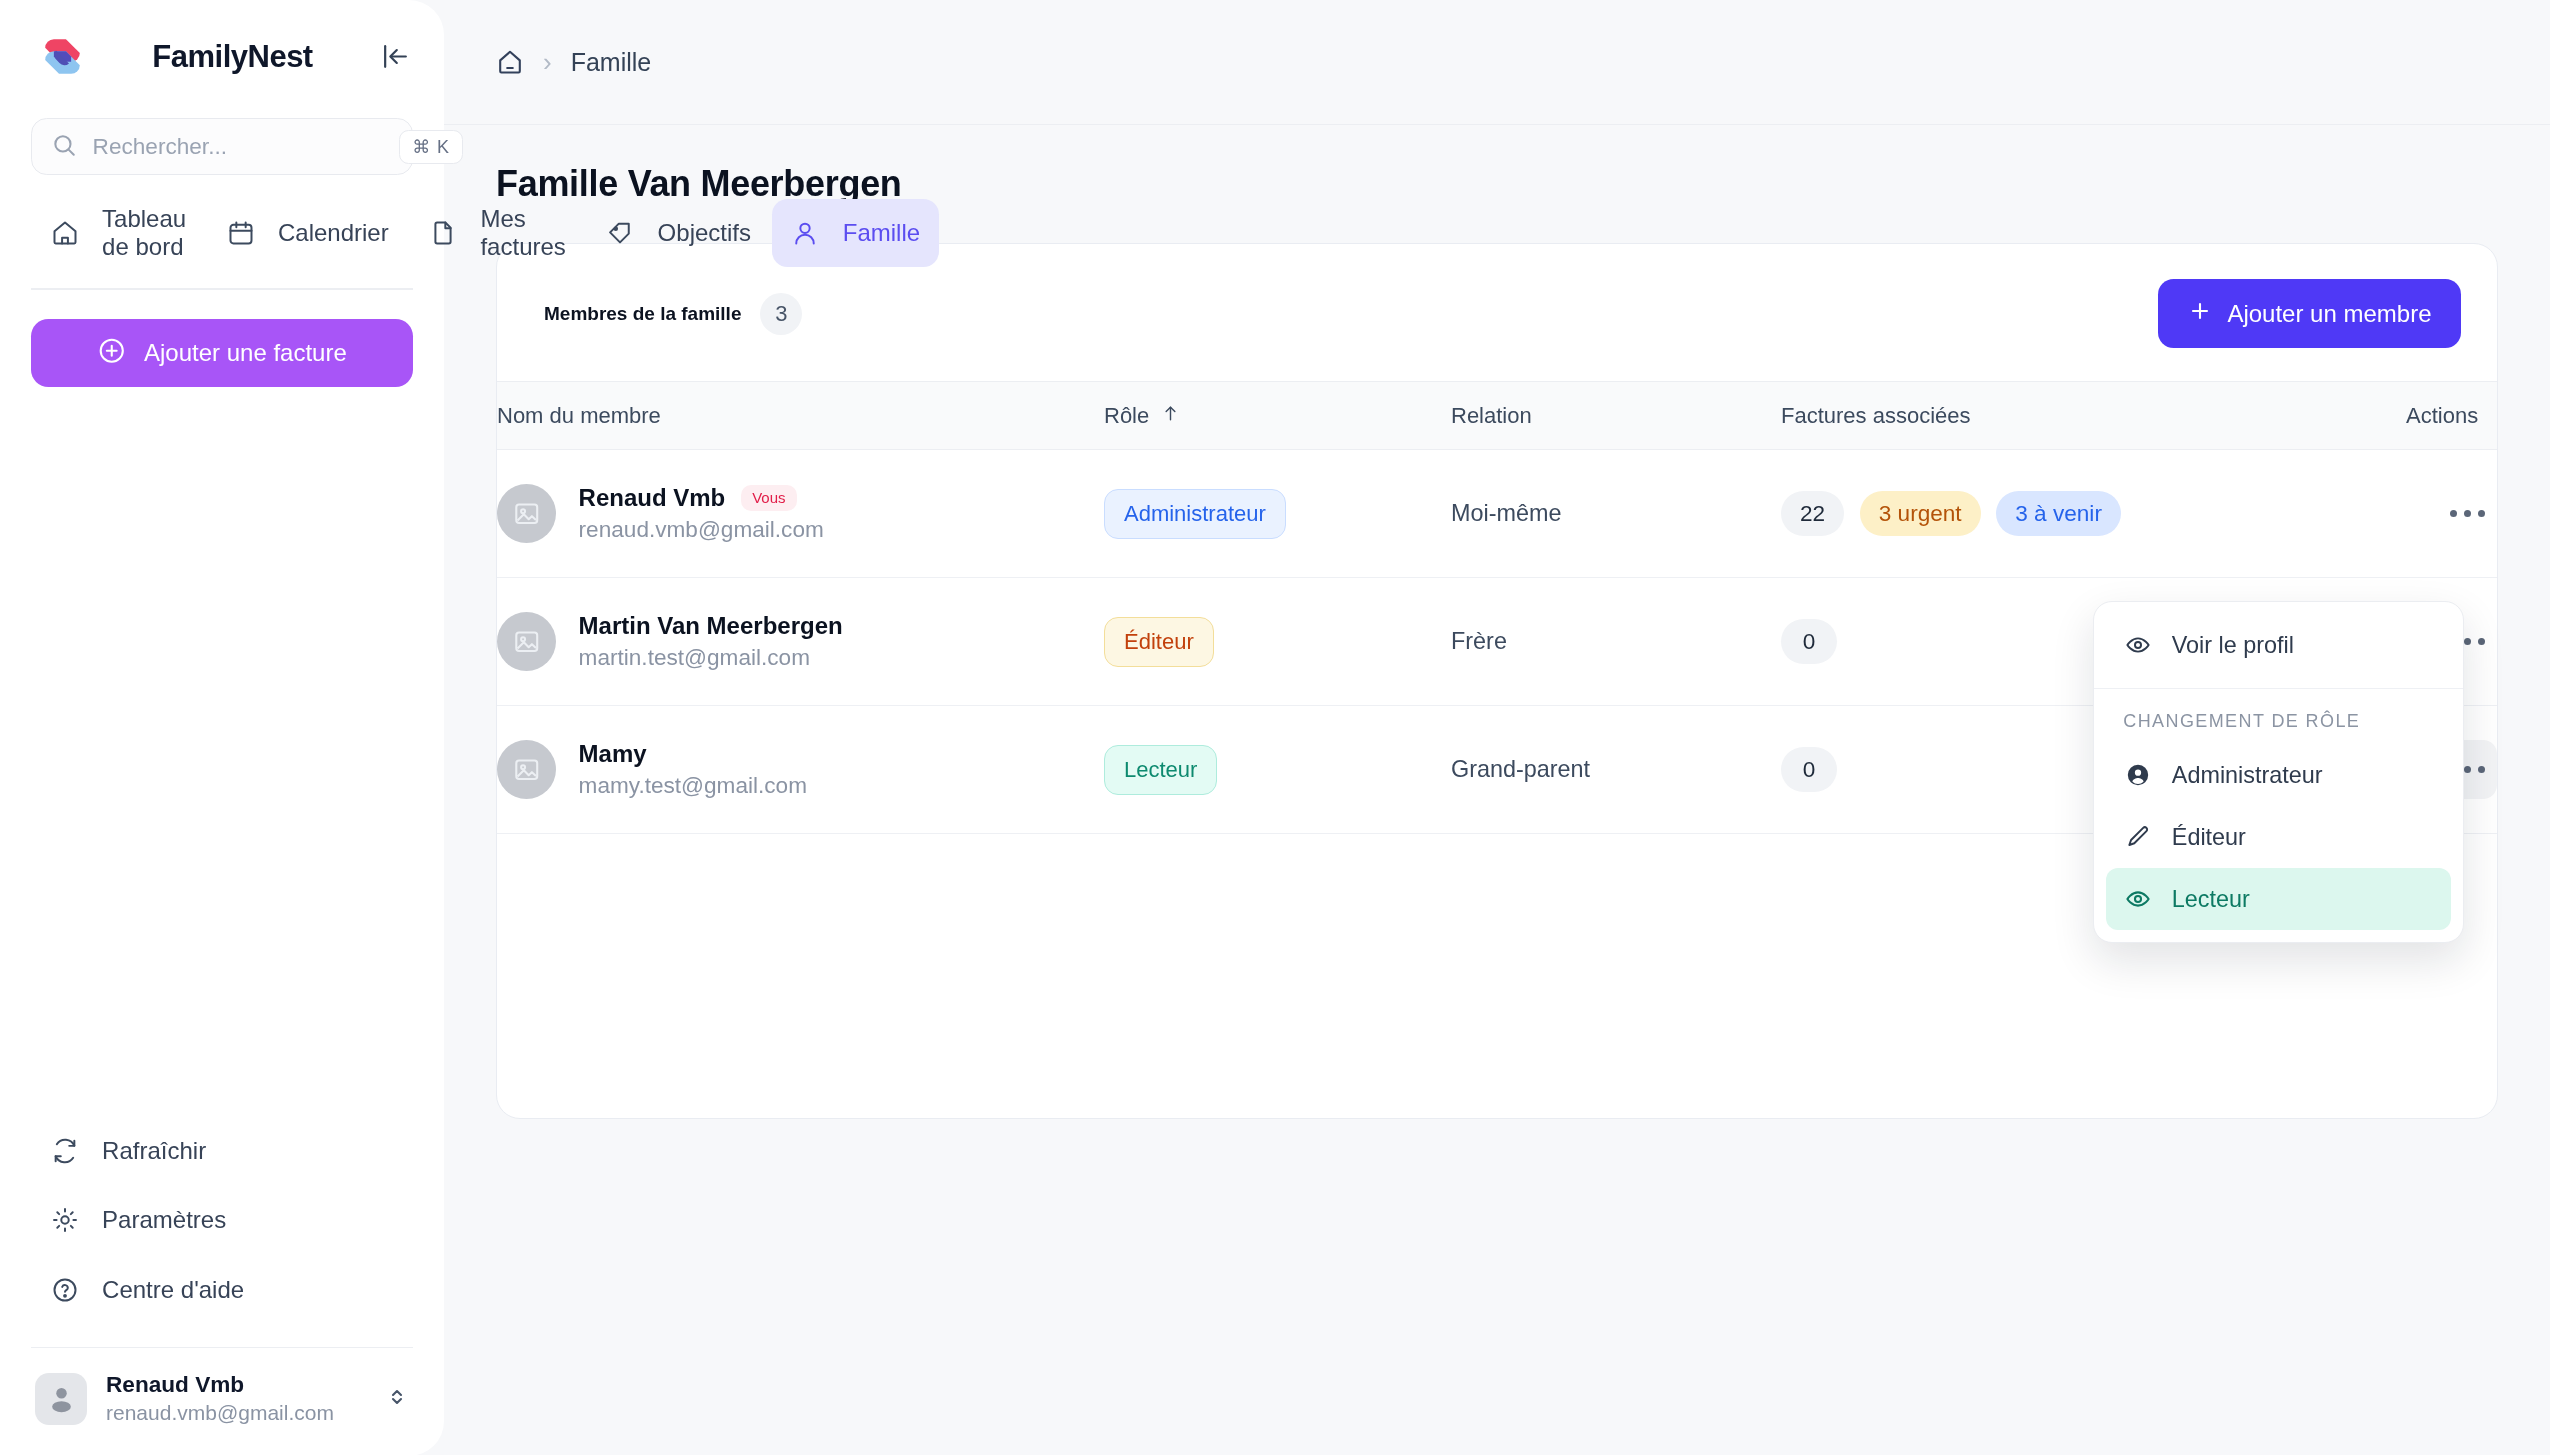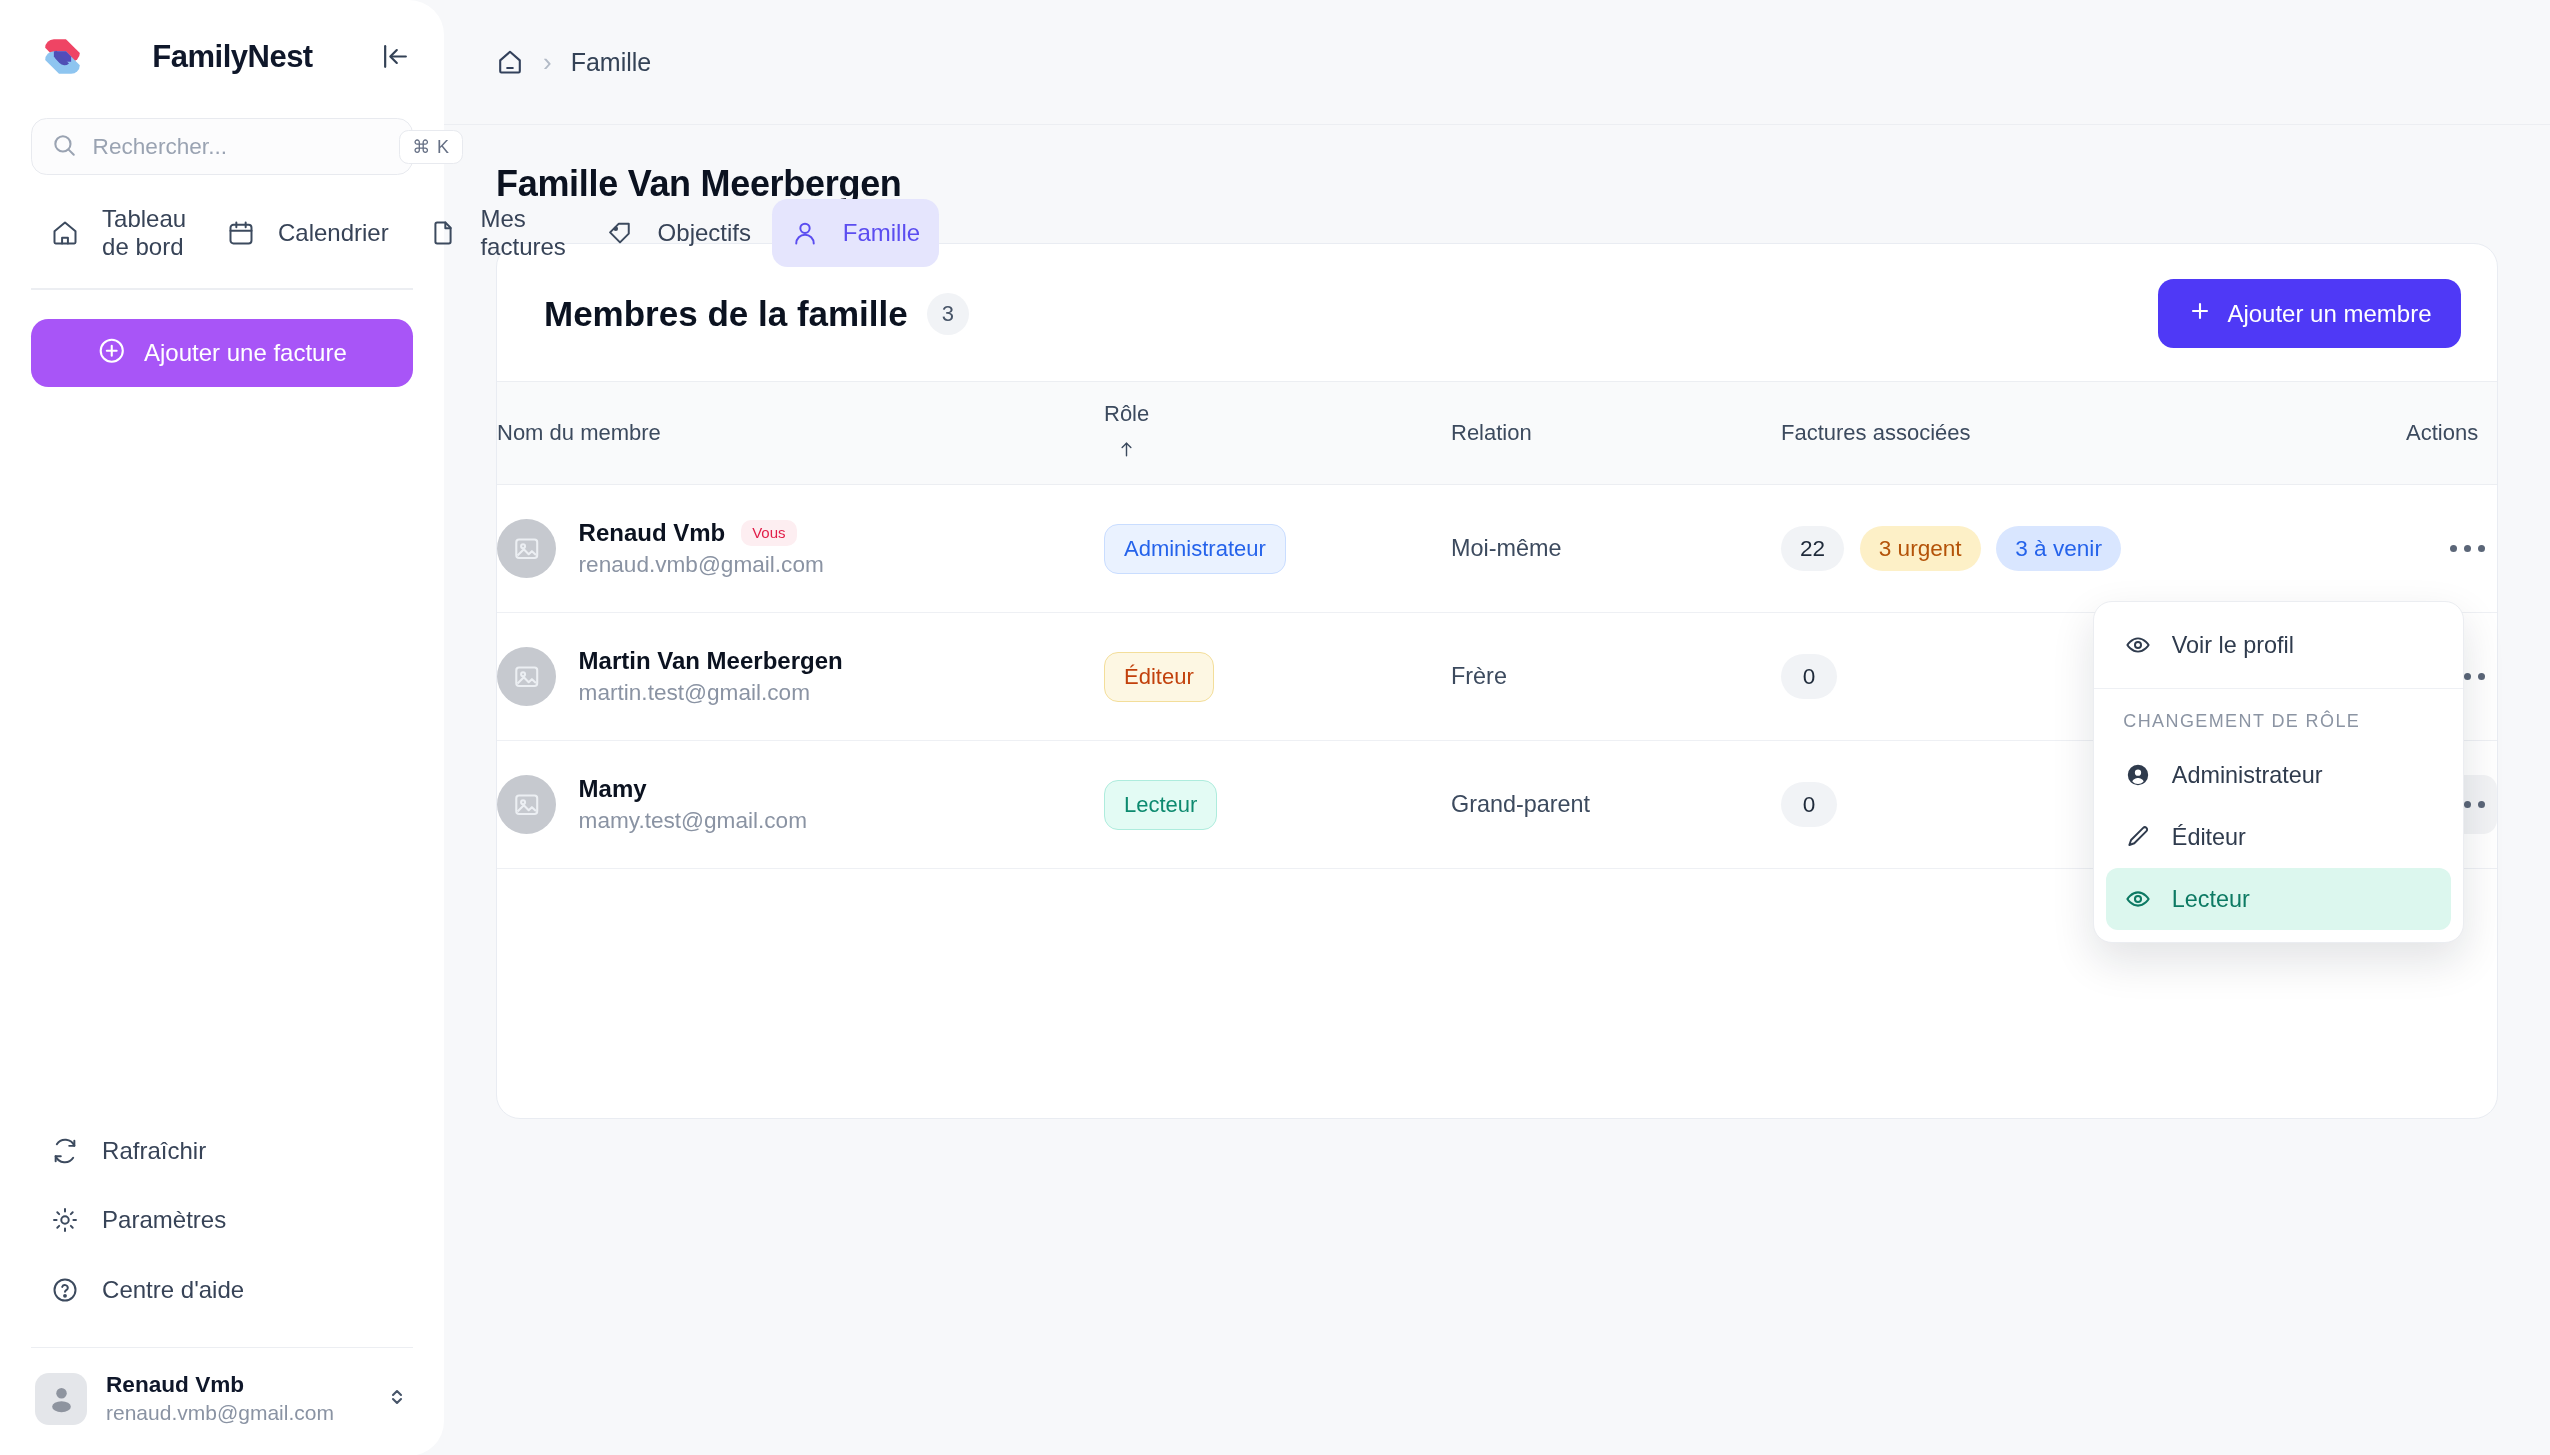--- a/index.html
+++ b/index.html
@@ -86,21 +86,21 @@
   .page-title { font-size: 36px; font-weight: 700; color: #0b1220; letter-spacing: -0.3px; }
   .page-sub { font-size: 23.4px; color: #7c8595; margin-top: 12px; }
 
   .card {
     margin: 38px 52px 0 52px;
     background: #ffffff; border: 1.7px solid #e9ecf2; border-radius: 24px;
     overflow: visible; position: relative;
     height: 876px;
   }
   .card-head { display:flex; align-items:center; padding: 35px 36px 33px 47px; }
-  .card-title { font-size: 35px; font-weight: 700; color: #0b1220; }
+  .card-title { font-size: 19px; font-weight: 700; color: #0b1220; }
   .count-pill {
     margin-left: 19px; background: #f1f3f6; color: #475467; border-radius: 867px;
     min-width: 42px; height: 42px; padding: 0 14.7px; display:flex; align-items:center; justify-content:center;
     font-size: 22px;
   }
   .head-spacer { flex: 1; }
   .add-member {
     background: #4f39f6; color:#fff; border: none; border-radius: 15.6px; height: 69px;
     padding: 0 29.5px; display:flex; align-items:center; gap: 15.6px; font-size: 24px; cursor: pointer;
     font-family: "Liberation Sans", sans-serif;
@@ -110,21 +110,21 @@
   table.members thead th {
     background: #f9fafb; border-top: 1.7px solid #eceef2; border-bottom: 1.7px solid #eceef2;
     text-align: left; font-size: 22px; font-weight: 400; color: #3c4a5e;
     padding: 19px 0 19px 0; height: 68px;
   }
   th.c-name { padding-left: 47px; width: 607px; }
   th.c-role { width: 347px; }
   th.c-rel  { width: 330px; }
   th.c-inv  { width: 625px; }
   th.c-act  { text-align: right; padding-right: 47px; }
-  .th-sort { display:inline-flex; align-items:center; gap: 12px; flex-direction: column; }
+  .th-sort { display:inline-flex; align-items:center; gap: 12px; }
 
   table.members tbody td { border-bottom: 1.7px solid #eef0f4; vertical-align: middle; height: 128px; padding: 0; }
   tbody tr:last-child td { border-bottom: 1.7px solid #eef0f4; }
   td.c-name { padding-left: 47px; }
   td.c-act { text-align: right; padding-right: 40px; }
 
   .member-cell { display:flex; align-items:center; gap: 22.6px; }
   .avatar {
     width: 59px; height: 59px; flex: 0 0 59px; border-radius: 50%; background: #c6c9cf;
     display:flex; align-items:center; justify-content:center;

